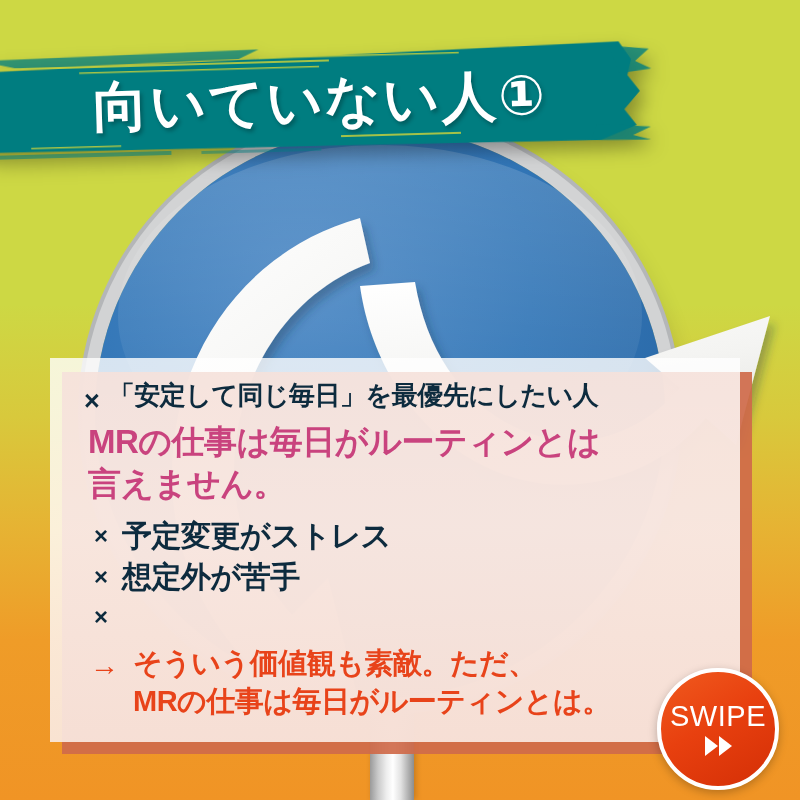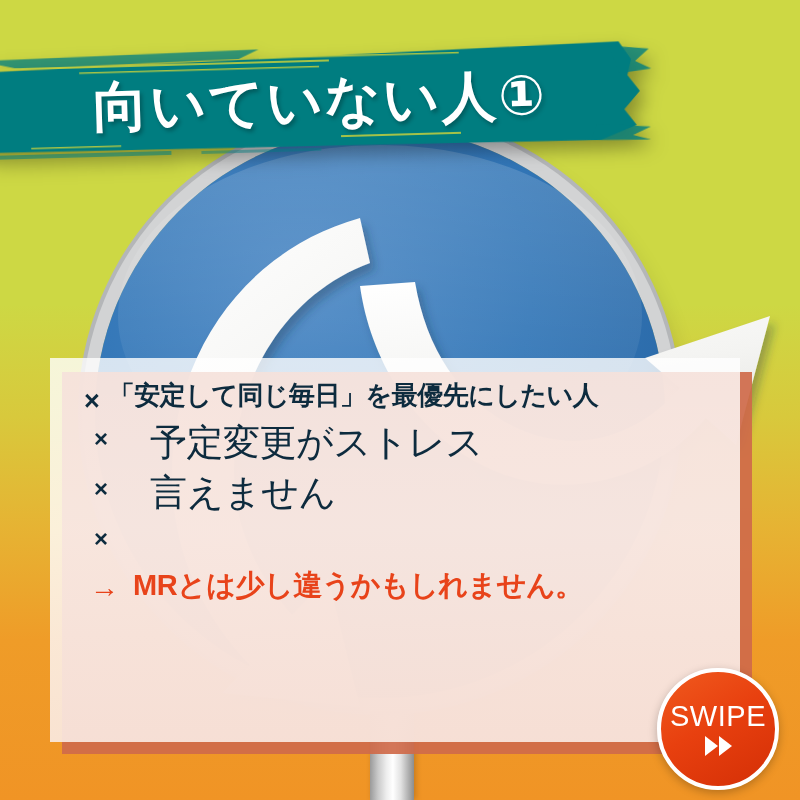--- a/index.html
+++ b/index.html
@@ -158,26 +158,25 @@
 
   .bullet-row { margin-bottom: 1px; }
   .bullet-row .mark {
     font-size: 24px;
     margin-right: 14px;
     padding-top: 8px;
     margin-left: 10px;
   }
   .bullet-text {
     color: #0d2b3e;
-    font-size: 37px;
-    font-weight: normal;
+    font-size: 30px;
+    font-weight: bold;
     line-height: 1.32;
     letter-spacing: -0.5px;
     white-space: nowrap;
-    margin-left: 28px;
   }
 
   .concl-row { margin-top: 16px; }
   .concl-row .mark {
     color: #e8431a;
     font-size: 29px;
     margin-right: 14px;
     margin-left: 6px;
     padding-top: 6px;
   }
@@ -287,37 +286,42 @@
   <div class="banner-title">向いていない人①</div>
 
   <div class="card-shadow"></div>
   <div class="card">
 
     <div class="row headline-row">
       <span class="mark">×</span>
       <span class="headline">「安定して同じ毎日」を最優先にしたい人</span>
     </div>
 
+    <div class="subline">
+      <div>MRの仕事は毎日がルーティンとは</div>
+      <div>言えません。</div>
+    </div>
 
     <div class="row bullet-row">
       <span class="mark">×</span>
       <span class="bullet-text">予定変更がストレス</span>
     </div>
     <div class="row bullet-row">
       <span class="mark">×</span>
-      <span class="bullet-text">言えません</span>
+      <span class="bullet-text">想定外が苦手</span>
     </div>
     <div class="row bullet-row">
       <span class="mark">×</span>
     </div>
 
     <div class="row concl-row">
       <span class="mark">→</span>
       <span class="concl-text">
-        <span style="display:block">MRとは少し違うかもしれません。</span>
+        <span style="display:block">そういう価値観も素敵。ただ、</span>
+        <span style="display:block">MRの仕事は毎日がルーティンとは。</span>
       </span>
     </div>
   </div>
 
   <div class="swipe">
     <span class="swipe-label">SWIPE</span>
     <span class="swipe-icon">
       <span class="tri"></span>
       <span class="tri"></span>
     </span>

